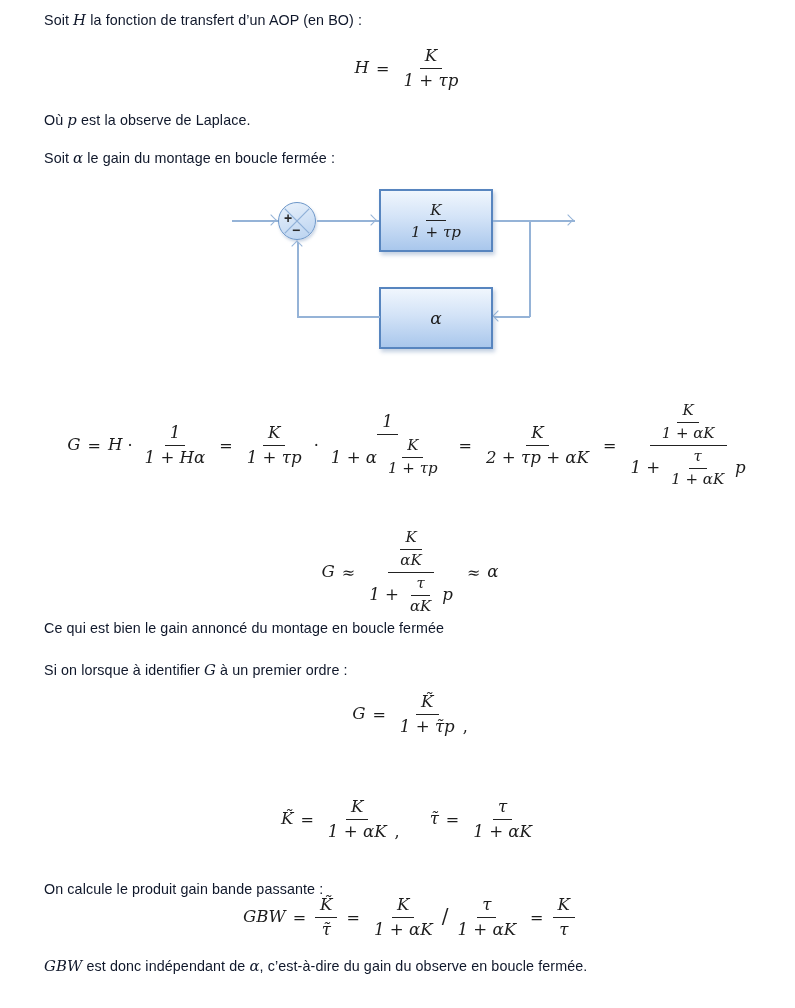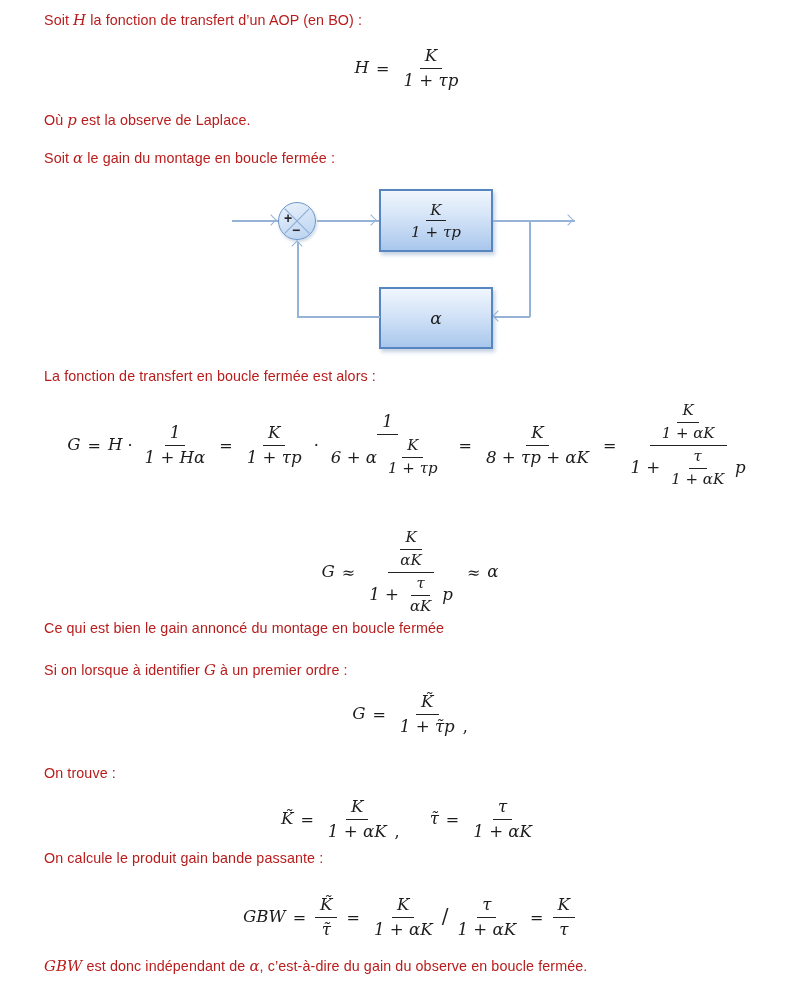--- a/index.html
+++ b/index.html
@@ -4,21 +4,21 @@
 <style>
   * { margin:0; padding:0; box-sizing:border-box; }
   html,body { background:#ffffff; }
   .page {
     position:relative; width:795px; height:1008px; background:#ffffff;
     overflow:hidden; font-family:"Liberation Sans", sans-serif; color:#1d1d1d;
   }
   
   .txt {
     position:absolute; left:44px; right:30px;
-    font-size:14.3px; line-height:19px; color:#b91c1c;
+    font-size:14.3px; line-height:19px; color:#0f172a;
     letter-spacing:0.1px;
   }
   .m {
     font-family:"DejaVu Serif", serif; font-style:italic; font-size:1.04em;
   }
   .rel { font-style:normal; font-family:"DejaVu Serif", serif; padding:0 2px; }
   
   .formula {
     position:absolute; left:25px; right:0;
     display:flex; justify-content:center; align-items:center;
@@ -118,51 +118,50 @@
 
     <div class="block" style="left:379px;top:107px;height:62px">
       <span class="alpha-label">α</span>
     </div>
 
     <div class="line h" style="left:297px;top:136px;width:83px"></div>
     <div class="line v" style="left:297px;top:62px;height:75px"></div>
     <span class="ch u" style="left:293px;top:62px"></span>
   </div>
 
-  <p class="txt" style="top:367px"><span>La fonction de transfert en boucle fermée est alors :</span></p>
 
   <div class="formula" style="top:402px">
     <span class="m">G</span>
     <span class="op">=</span>
     <span class="m">H</span>
     <span class="op dot">·</span>
     <span class="frac">
       <span class="num m">1</span>
       <span class="den m">1 + Hα</span>
     </span>
     <span class="op">=</span>
     <span class="frac">
       <span class="num m">K</span>
       <span class="den m">1 + τp</span>
     </span>
     <span class="op dot">·</span>
     <span class="frac">
       <span class="num m">1</span>
       <span class="den">
-        <span class="m">6 + α</span>
+        <span class="m">1 + α</span>
         <span class="frac inner">
           <span class="num m">K</span>
           <span class="den m">1 + τp</span>
         </span>
       </span>
     </span>
     <span class="op">=</span>
     <span class="frac">
       <span class="num m">K</span>
-      <span class="den m">8 + τp + αK</span>
+      <span class="den m">2 + τp + αK</span>
     </span>
     <span class="op">=</span>
     <span class="frac">
       <span class="num">
         <span class="frac inner">
           <span class="num m">K</span>
           <span class="den m">1 + αK</span>
         </span>
       </span>
       <span class="den">
@@ -207,40 +206,39 @@
   <div class="formula" style="top:692px">
     <span class="m">G</span>
     <span class="op">=</span>
     <span class="frac">
       <span class="num m">K̃</span>
       <span class="den m">1 + τ̃p</span>
     </span>
     <span class="comma">,</span>
   </div>
 
-  <p class="txt" style="top:764px"><span>On trouve :</span></p>
 
   <div class="formula" style="top:797px">
     <span class="m">K̃</span>
     <span class="op">=</span>
     <span class="frac">
       <span class="num m">K</span>
       <span class="den m">1 + αK</span>
     </span>
     <span class="comma">,</span>
     <span class="gap"></span>
     <span class="m">τ̃</span>
     <span class="op">=</span>
     <span class="frac">
       <span class="num m">τ</span>
       <span class="den m">1 + αK</span>
     </span>
   </div>
 
-  <p class="txt" style="top:849px"><span>On calcule le produit gain bande passante :</span></p>
+  <p class="txt" style="top:880px"><span>On calcule le produit gain bande passante :</span></p>
 
   <div class="formula" style="top:895px">
     <span class="m">GBW</span>
     <span class="op">=</span>
     <span class="frac">
       <span class="num m">K̃</span>
       <span class="den m">τ̃</span>
     </span>
     <span class="op">=</span>
     <span class="frac">

